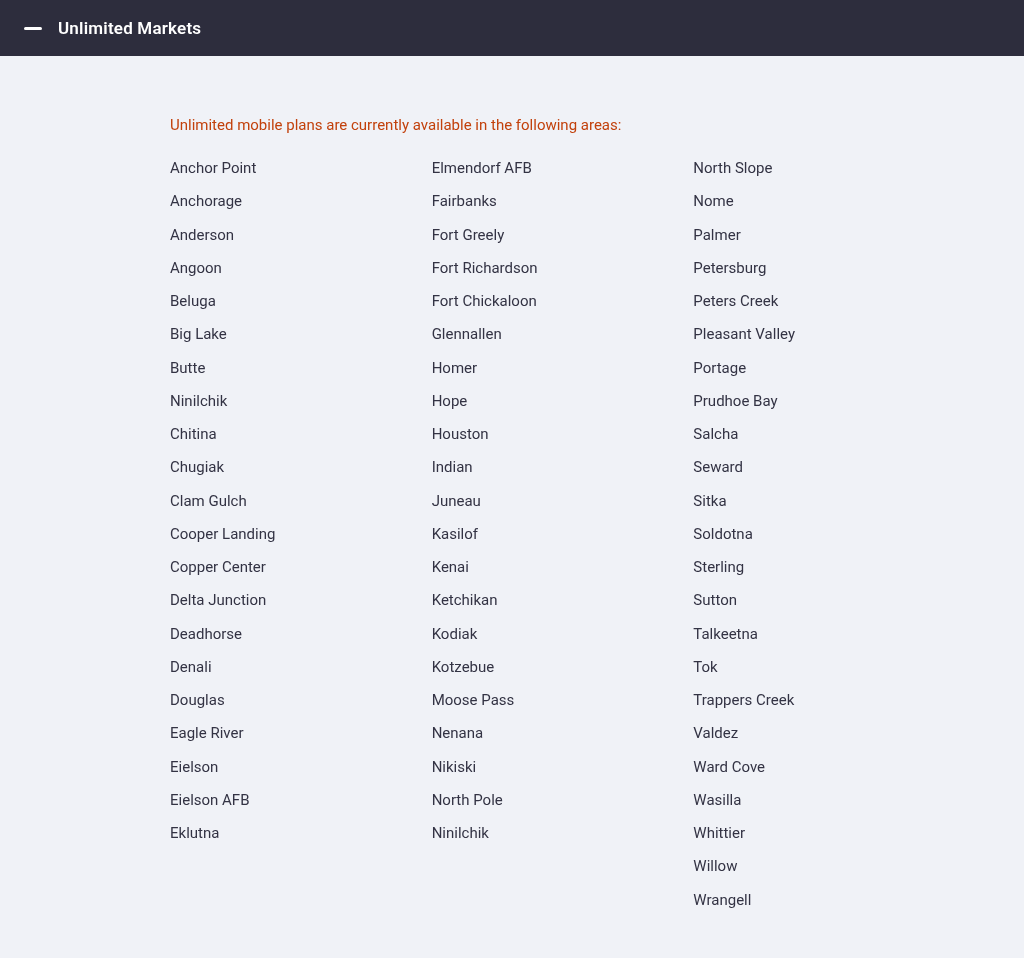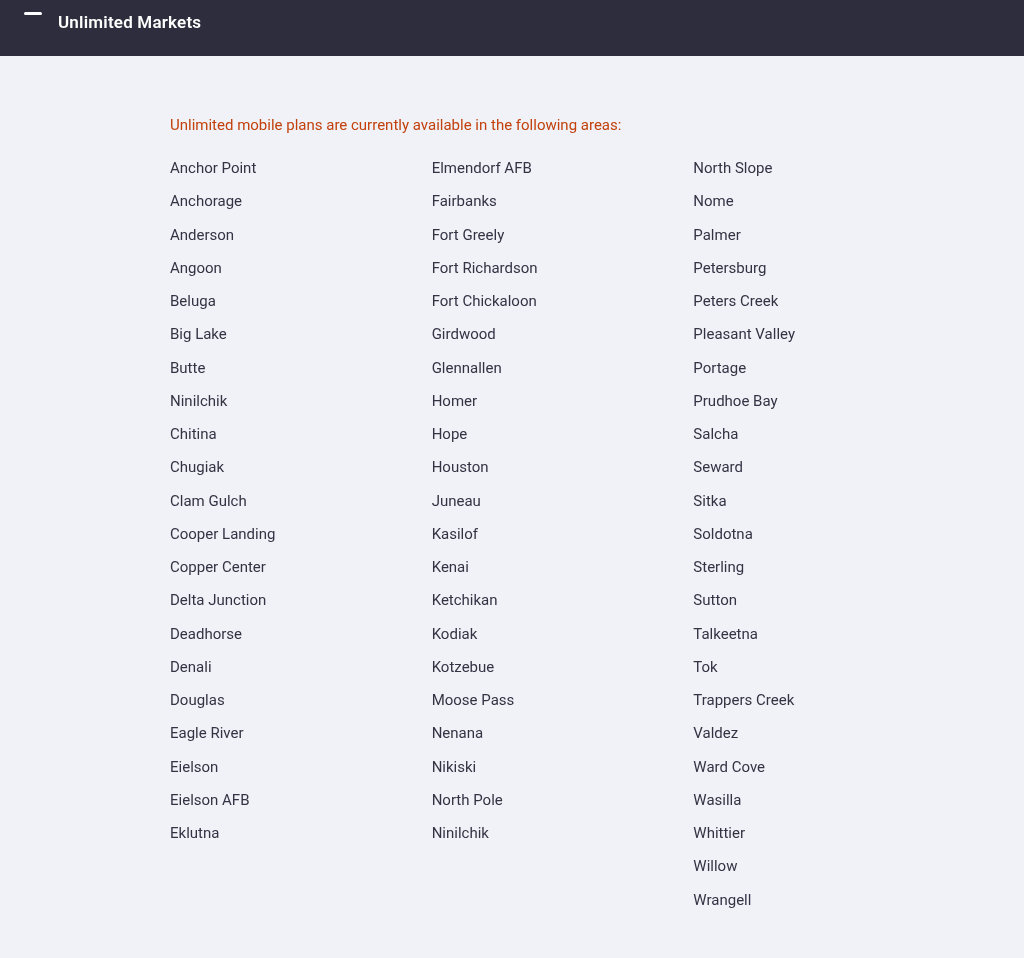--- a/index.html
+++ b/index.html
@@ -12,21 +12,21 @@
       font-family: -apple-system, BlinkMacSystemFont, 'Segoe UI', Roboto, sans-serif;
       background-color: #f0f2f7;
       min-height: 958px;
       width: 1024px;
     }
 
     .header {
       background-color: #2d2d3d;
       height: 56px;
       display: flex;
-      align-items: flex-start;
+      align-items: center;
       padding: 12px 24px;
       gap: 16px;
     }
 
     .header-icon {
       width: 18px;
       height: 3px;
       background-color: #ffffff;
       border-radius: 2px;
     }
@@ -99,25 +99,25 @@
         <div class="market-item">Eielson</div>
         <div class="market-item">Eielson AFB</div>
         <div class="market-item">Eklutna</div>
       </div>
       <div>
         <div class="market-item">Elmendorf AFB</div>
         <div class="market-item">Fairbanks</div>
         <div class="market-item">Fort Greely</div>
         <div class="market-item">Fort Richardson</div>
         <div class="market-item">Fort Chickaloon</div>
-        <div class="market-item">Girdwood</div>
         <div class="market-item">Glennallen</div>
         <div class="market-item">Homer</div>
         <div class="market-item">Hope</div>
         <div class="market-item">Houston</div>
+        <div class="market-item">Indian</div>
         <div class="market-item">Juneau</div>
         <div class="market-item">Kasilof</div>
         <div class="market-item">Kenai</div>
         <div class="market-item">Ketchikan</div>
         <div class="market-item">Kodiak</div>
         <div class="market-item">Kotzebue</div>
         <div class="market-item">Moose Pass</div>
         <div class="market-item">Nenana</div>
         <div class="market-item">Nikiski</div>
         <div class="market-item">North Pole</div>

